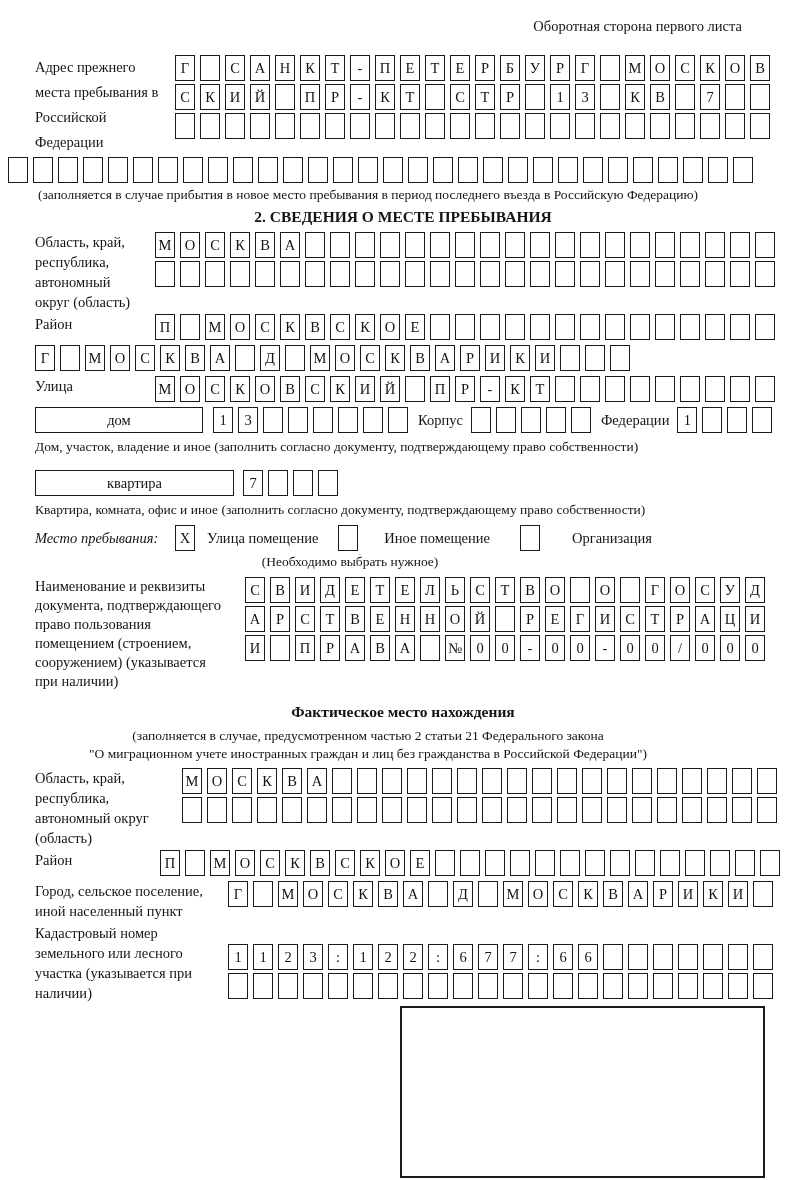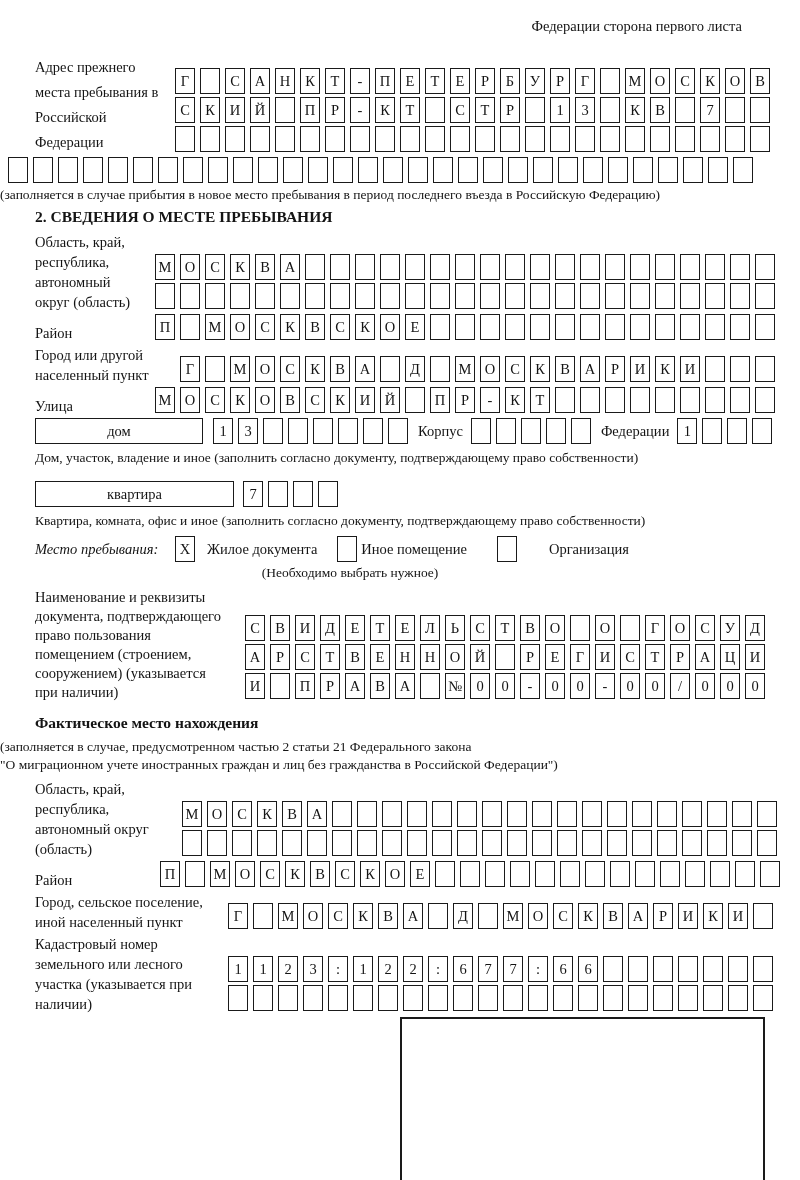--- a/index.html
+++ b/index.html
@@ -5,67 +5,67 @@
   * { margin:0; padding:0; }
   html,body { background:#ffffff; }
   body {
     width:800px; height:1180px; margin:0 auto; overflow:hidden;
     font-family:"Liberation Serif", serif; color:#141414;
   }
   .page { padding:18px 0 0 35px; position:relative; }
 
   .header-note { text-align:right; padding-right:58px; font-size:14.5px; margin-bottom:20px; }
 
-  .field { display:flex; align-items:flex-end; margin-bottom:2px; }
+  .field { display:flex; align-items:flex-start; margin-bottom:2px; }
   .field .label { flex:0 0 auto; font-size:14.5px; line-height:20px; padding-right:15px; }
   .w125 { width:125px; } .w105 { width:105px; } .w130 { width:130px; }
   .w195 { width:195px; } .w132 { width:132px; } .w110 { width:110px; } .w178 { width:178px; }
 
   .rows { display:flex; flex-direction:column; }
   .boxrow { display:flex; column-gap:5px; margin-bottom:3px; }
   .cell {
     box-sizing:border-box; flex:0 0 20px; width:20px; height:26px;
     border:1.7px solid #1a1a1a; display:inline-flex; align-items:center; justify-content:center;
     font-size:14.5px; background:#fff;
   }
   .overflow-row { margin-left:-27px; margin-top:1px; }
 
   .caption { font-size:13.5px; line-height:18px; }
-  .center-full { margin-left:-35px; width:736px; }
+  .center-full { margin-left:-35px; width:736px; text-align:center; }
   .section-title { font-weight:bold; font-size:15.5px; line-height:22px; margin:2px 0 4px 0; }
 
   .house-row, .apt-row { display:flex; align-items:flex-start; margin-bottom:2px; }
   .widebox {
     box-sizing:border-box; height:26px; border:1.7px solid #1a1a1a;
     display:flex; align-items:center; justify-content:center; font-size:14.5px;
   }
   .wb-house { width:168px; margin-right:10px; }
   .wb-apt { width:199px; margin-right:9px; }
   .inline-label { font-size:14.5px; line-height:26px; padding:0 8px 0 10px; }
 
   .stay-row { display:flex; align-items:center; margin:6px 0 2px 0; }
   .stay-row .txt { font-size:14.5px; }
   .stay-label { width:140px;font-style:italic; }
-  .ml12 { margin-left:12px; } .ml20 { margin-left:20px; } .ml14 { margin-left:4px; }
+  .ml12 { margin-left:12px; } .ml20 { margin-left:20px; } .ml14 { margin-left:26px; }
   .ml30 { margin-left:30px; } .ml32 { margin-left:32px; }
   .choose-note { width:630px; text-align:center; margin:1px 0 6px 0; }
 
   .doc-block { margin-bottom:4px; }
   .fact-captions { margin-bottom:5px; }
 
   .cad-rows { margin-top:21px; }
 
   .stamp-box { margin:3px 0 0 365px; box-sizing:border-box; width:365px; height:172px; border:2px solid #1a1a1a; }
 </style>
 </head>
 <body>
 
 <div class="page">
 
-  <div class="header-note">Федерации сторона первого листа</div>
+  <div class="header-note">Оборотная сторона первого листа</div>
 
   <div class="field">
     <div class="label w125" style="line-height:25px">Адрес прежнего места пребывания в Российской Федерации</div>
     <div class="rows">
       <div class="boxrow">
           <span class="cell">Г</span>
           <span class="cell"></span>
           <span class="cell">С</span>
           <span class="cell">А</span>
           <span class="cell">Н</span>
@@ -264,21 +264,20 @@
         <span class="cell"></span>
         <span class="cell"></span>
         <span class="cell"></span>
         <span class="cell"></span>
         <span class="cell"></span>
         <span class="cell"></span>
       </div>
   </div>
 
   <div class="field">
-    <div class="label w130">Город или другой населенный пункт</div>
     <div class="boxrow">
         <span class="cell">Г</span>
         <span class="cell"></span>
         <span class="cell">М</span>
         <span class="cell">О</span>
         <span class="cell">С</span>
         <span class="cell">К</span>
         <span class="cell">В</span>
         <span class="cell">А</span>
         <span class="cell"></span>
@@ -368,21 +367,21 @@
         <span class="cell"></span>
         <span class="cell"></span>
         <span class="cell"></span>
       </div>
   </div>
   <div class="caption">Квартира, комната, офис и иное (заполнить согласно документу, подтверждающему право собственности)</div>
 
   <div class="stay-row">
     <span class="txt stay-label">Место пребывания:</span>
     <span class="cell">X</span>
-    <span class="txt ml12">Жилое документа</span>
+    <span class="txt ml12">Улица помещение</span>
     <span class="cell ml20"></span>
     <span class="txt ml14">Иное помещение</span>
     <span class="cell ml30"></span>
     <span class="txt ml32">Организация</span>
   </div>
   <div class="caption choose-note">(Необходимо выбрать нужное)</div>
 
   <div class="field doc-block">
     <div class="label w195" style="line-height:19px">Наименование и реквизиты документа, подтверждающего право пользования помещением (строением, сооружением) (указывается при наличии)</div>
     <div class="rows">

